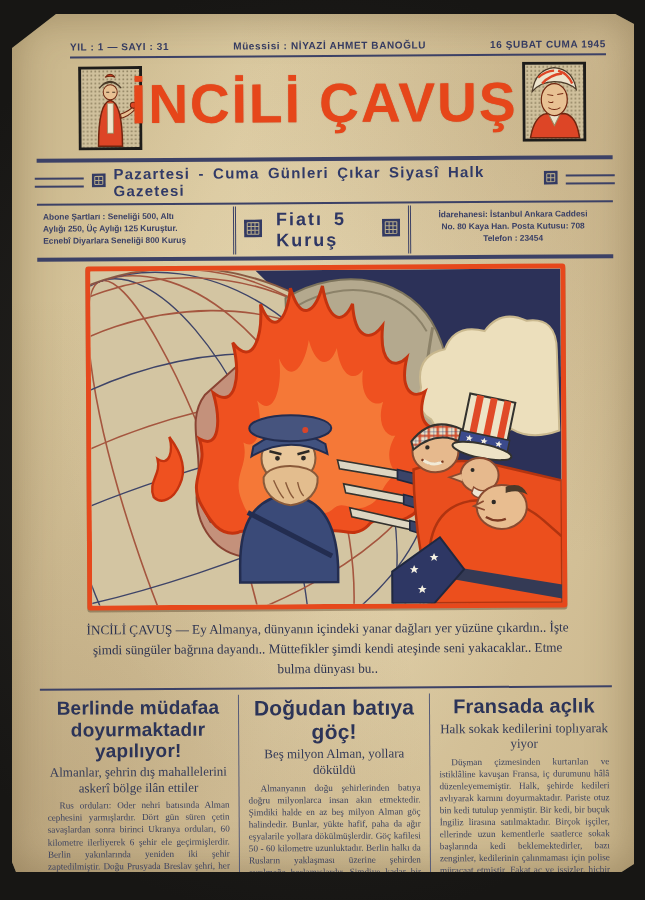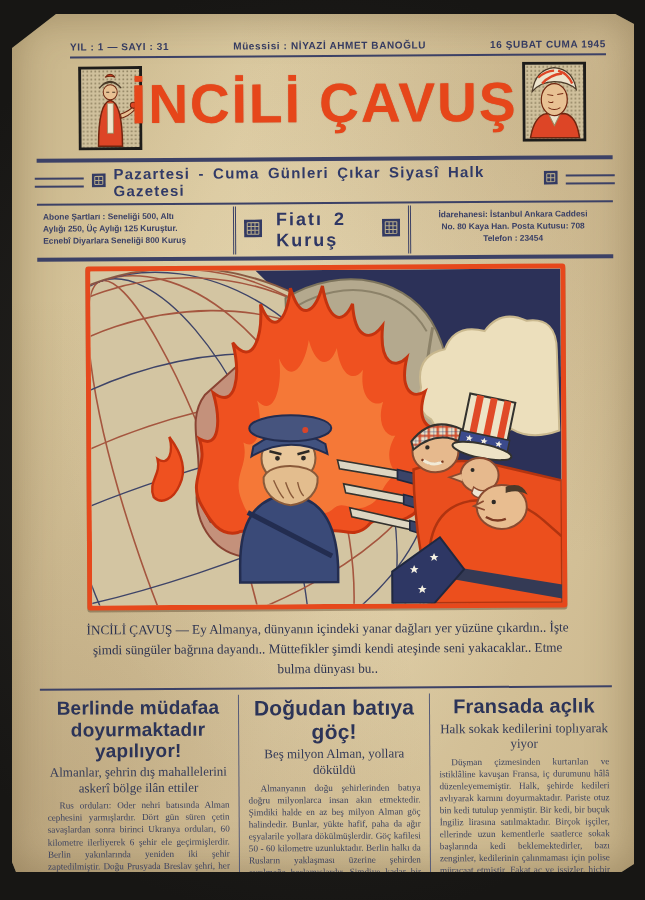--- a/index.html
+++ b/index.html
@@ -165,21 +165,21 @@
           <p>Aylığı 250, Üç Aylığı 125 Kuruştur.</p>
           <p>Ecnebî Diyarlara Seneliği 800 Kuruş</p>
         </div>
         <div class="info-cell center">
           <span class="stampbox">
             <svg width="18" height="18" viewBox="0 0 14 14">
                 <rect width="14" height="14" fill="#333a63"></rect>
                 <path d="M2.5,2.5 h9 M2.5,5.5 h9 M2.5,8.5 h9 M2.5,11.5 h9 M2.5,2.5 v9 M5.5,2.5 v9 M8.5,2.5 v9 M11.5,2.5 v9" stroke="#b9ad8a" stroke-width="0.8"></path>
               </svg>
           </span>
-          <span class="price">Fiatı 2 Kuruş</span>
+          <span class="price">Fiatı 5 Kuruş</span>
           <span class="stampbox">
             <svg width="18" height="18" viewBox="0 0 14 14">
                 <rect width="14" height="14" fill="#333a63"></rect>
                 <path d="M2.5,2.5 h9 M2.5,5.5 h9 M2.5,8.5 h9 M2.5,11.5 h9 M2.5,2.5 v9 M5.5,2.5 v9 M8.5,2.5 v9 M11.5,2.5 v9" stroke="#b9ad8a" stroke-width="0.8"></path>
               </svg>
           </span>
         </div>
         <div class="info-cell right">
           <p>İdarehanesi: İstanbul Ankara Caddesi</p>
           <p>No. 80 Kaya Han. Posta Kutusu: 708</p>

